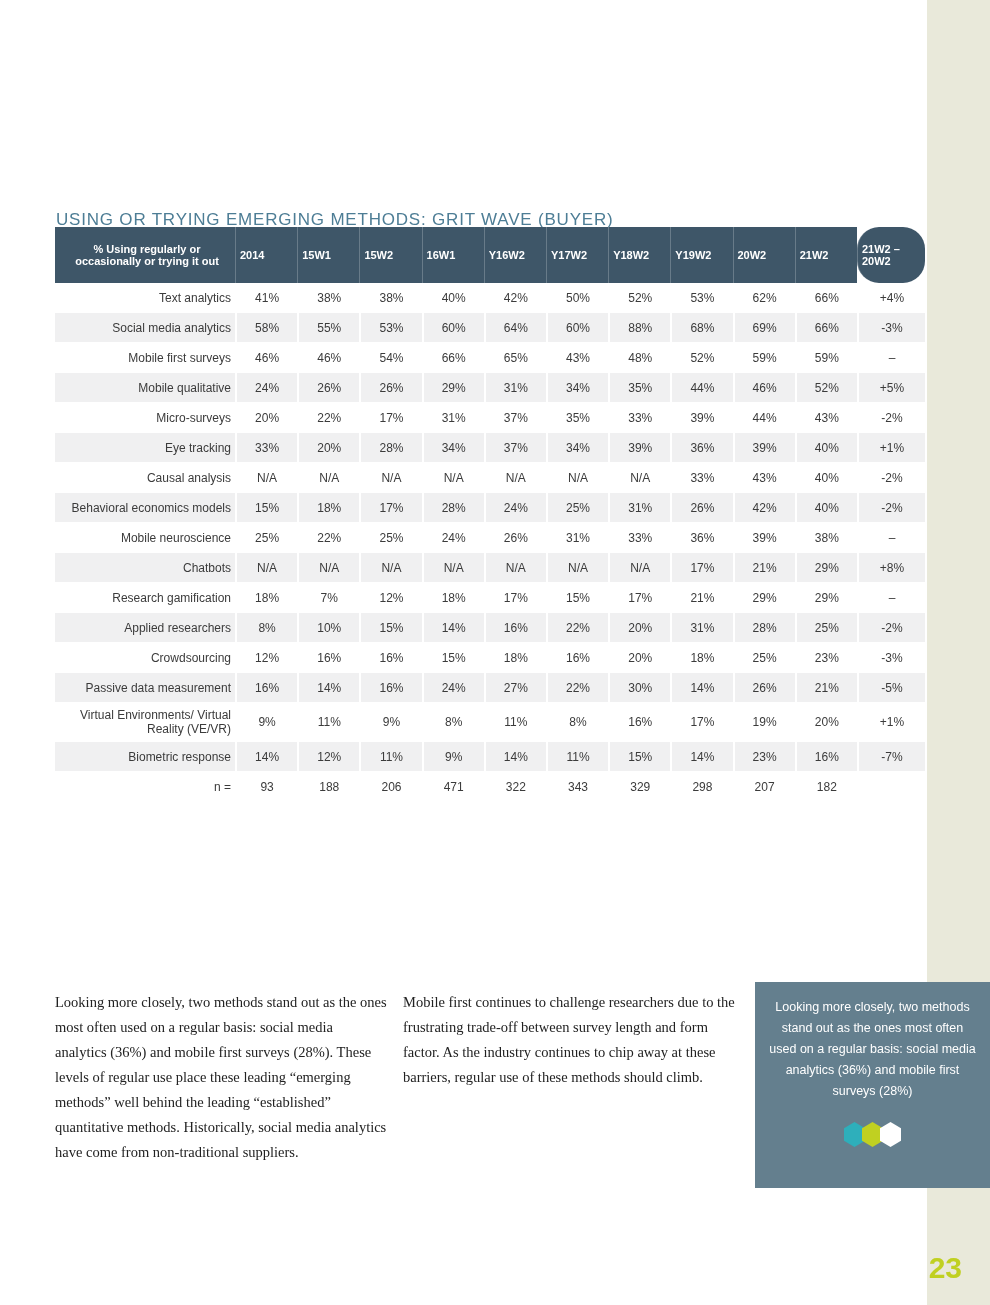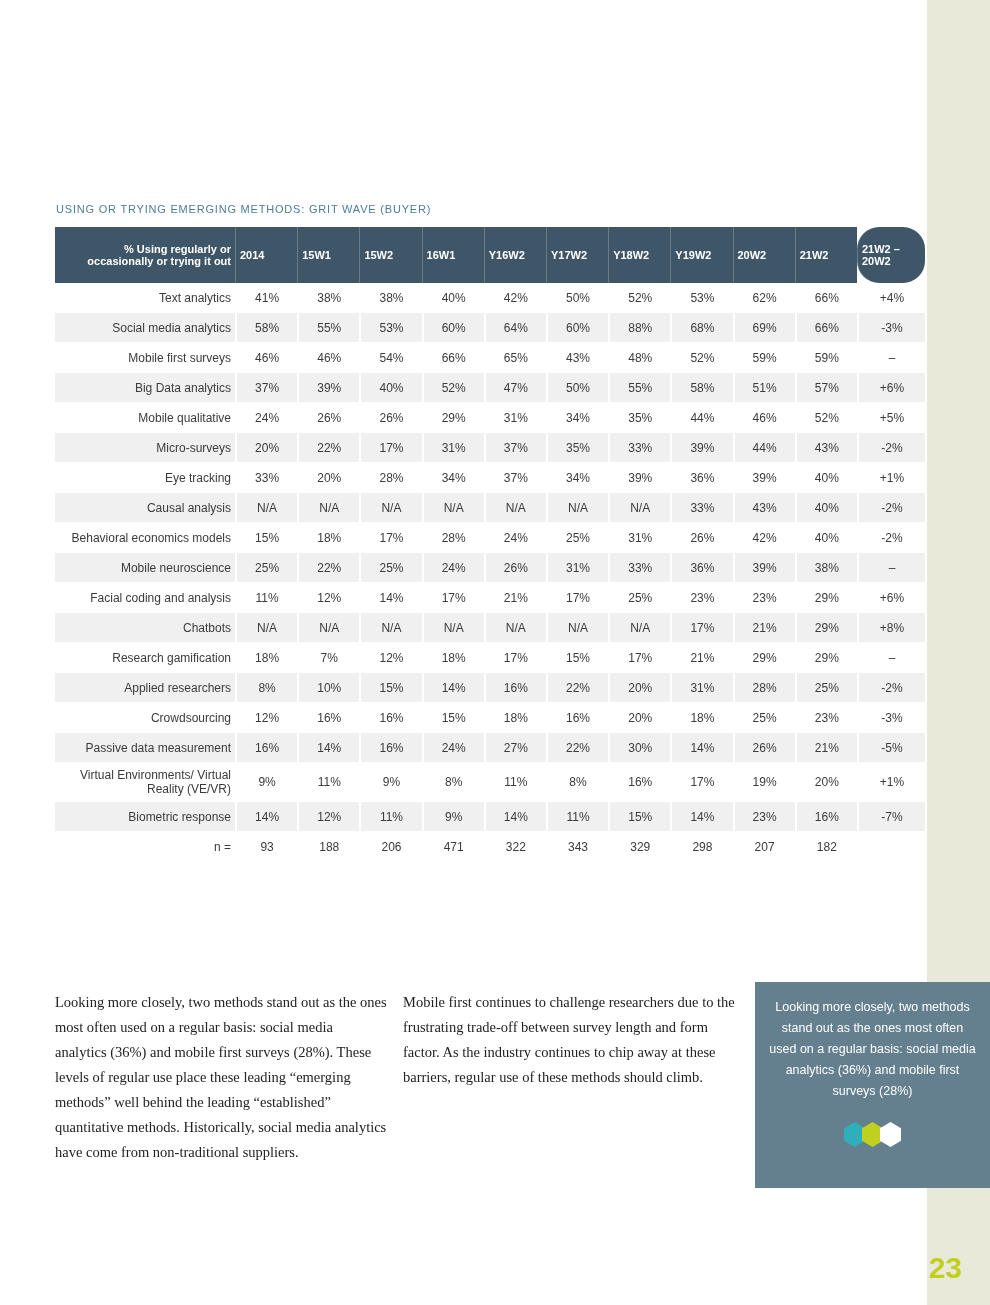--- a/index.html
+++ b/index.html
@@ -15,22 +15,22 @@
   }
   .side-strip {
     position: absolute;
     top: 0; right: 0;
     width: 63px; height: 100%;
     background: #e9e9da;
     z-index: 1;
   }
   .section-heading {
     position: absolute;
-    left: 56px; top: 203px;
-    font-size: 11px;
+    left: 56px; top: 210px;
+    font-size: 17px;
     letter-spacing: 0.8px;
     color: #4d7d95;
     font-weight: 400;
   }
   table.data-table {
     position: absolute;
     left: 55px; top: 227px;
     width: 870px;
     border-collapse: separate;
     border-spacing: 0;
@@ -45,21 +45,21 @@
     font-size: 11px;
     font-weight: bold;
     text-align: left;
     vertical-align: middle;
     padding: 8px 4px;
     height: 56px;
     border-left: 1px solid rgba(255,255,255,0.22);
   }
   table.data-table thead th:first-child {
     width: 180px;
-    text-align: right;
+    text-align: center;
     padding-left: 8px;
     border-left: none;
   }
   table.data-table thead th:last-child { width: 68px; border-radius: 22px; }
   table.data-table tbody tr { height: 30px; }
   table.data-table tbody tr:nth-child(even) { background: #f0f0f1; }
   table.data-table tbody th,
   table.data-table tbody td {
     font-weight: normal;
     padding: 5px 4px;
@@ -183,34 +183,20 @@
           <td>66%</td>
           <td>65%</td>
           <td>43%</td>
           <td>48%</td>
           <td>52%</td>
           <td>59%</td>
           <td>59%</td>
           <td>–</td>
         </tr>
         <tr>
-          <th>Big Data analytics</th>
-          <td>37%</td>
-          <td>39%</td>
-          <td>40%</td>
-          <td>52%</td>
-          <td>47%</td>
-          <td>50%</td>
-          <td>55%</td>
-          <td>58%</td>
-          <td>51%</td>
-          <td>57%</td>
-          <td>+6%</td>
-        </tr>
-        <tr>
           <th>Mobile qualitative</th>
           <td>24%</td>
           <td>26%</td>
           <td>26%</td>
           <td>29%</td>
           <td>31%</td>
           <td>34%</td>
           <td>35%</td>
           <td>44%</td>
           <td>46%</td>
@@ -281,34 +267,20 @@
           <td>24%</td>
           <td>26%</td>
           <td>31%</td>
           <td>33%</td>
           <td>36%</td>
           <td>39%</td>
           <td>38%</td>
           <td>–</td>
         </tr>
         <tr>
-          <th>Facial coding and analysis</th>
-          <td>11%</td>
-          <td>12%</td>
-          <td>14%</td>
-          <td>17%</td>
-          <td>21%</td>
-          <td>17%</td>
-          <td>25%</td>
-          <td>23%</td>
-          <td>23%</td>
-          <td>29%</td>
-          <td>+6%</td>
-        </tr>
-        <tr>
           <th>Chatbots</th>
           <td>N/A</td>
           <td>N/A</td>
           <td>N/A</td>
           <td>N/A</td>
           <td>N/A</td>
           <td>N/A</td>
           <td>N/A</td>
           <td>17%</td>
           <td>21%</td>

